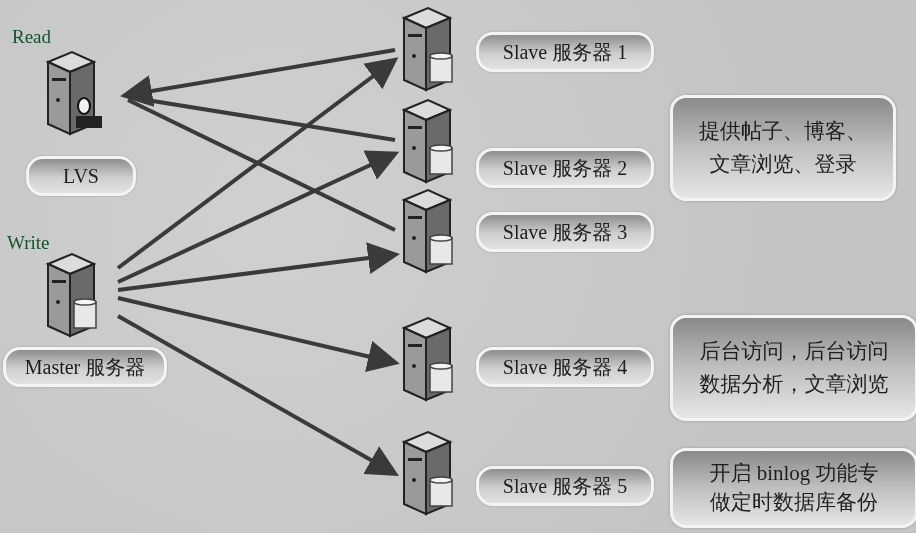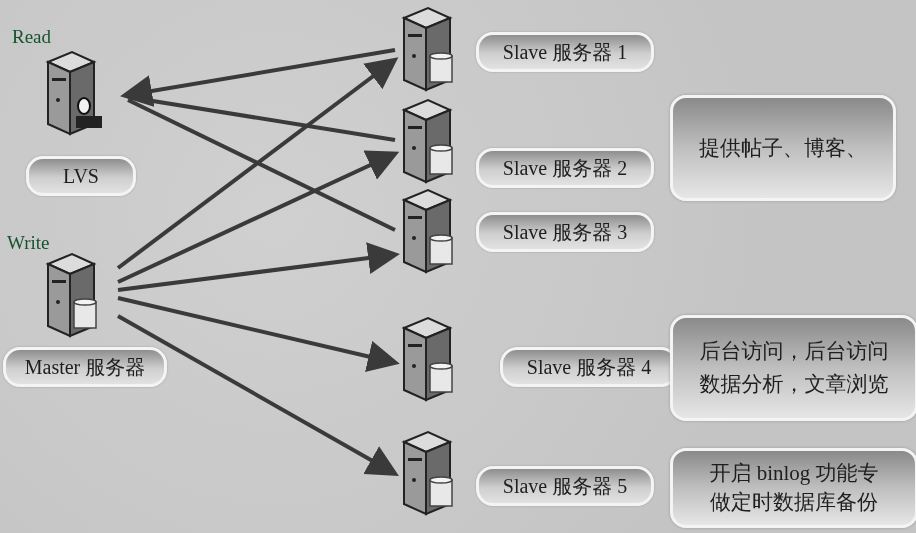--- a/index.html
+++ b/index.html
@@ -123,29 +123,30 @@
 
 <div class="pill" style="left:476px;top:32px;width:172px;">
   <span>Slave 服务器 1</span>
   </div>
 <div class="pill" style="left:476px;top:124px;width:172px;margin-top:24px;">
   <span>Slave 服务器 2</span>
   </div>
 <div class="pill" style="left:476px;top:212px;width:172px;">
   <span>Slave 服务器 3</span>
   </div>
-<div class="pill" style="left:500px;top:347px;width:172px;">
+<div class="pill" style="left:476px;top:347px;width:172px;">
   <span>Slave 服务器 4</span>
   </div>
 <div class="pill" style="left:476px;top:466px;width:172px;">
   <span>Slave 服务器 5</span>
   </div>
 
 <div class="box" style="left:670px;top:95px;width:220px;height:100px;">
   <span>提供帖子、博客、</span>
+  <span>文章浏览、登录</span>
 </div>
 <div class="box" style="left:670px;top:315px;width:242px;height:100px;">
   <span>后台访问，后台访问</span>
   <span>数据分析，文章浏览</span>
 </div>
 <div class="box" style="left:670px;top:448px;width:242px;height:74px;line-height:1.4;">
   <span>开启 binlog 功能专</span>
   <span>做定时数据库备份</span>
 </div>
 

